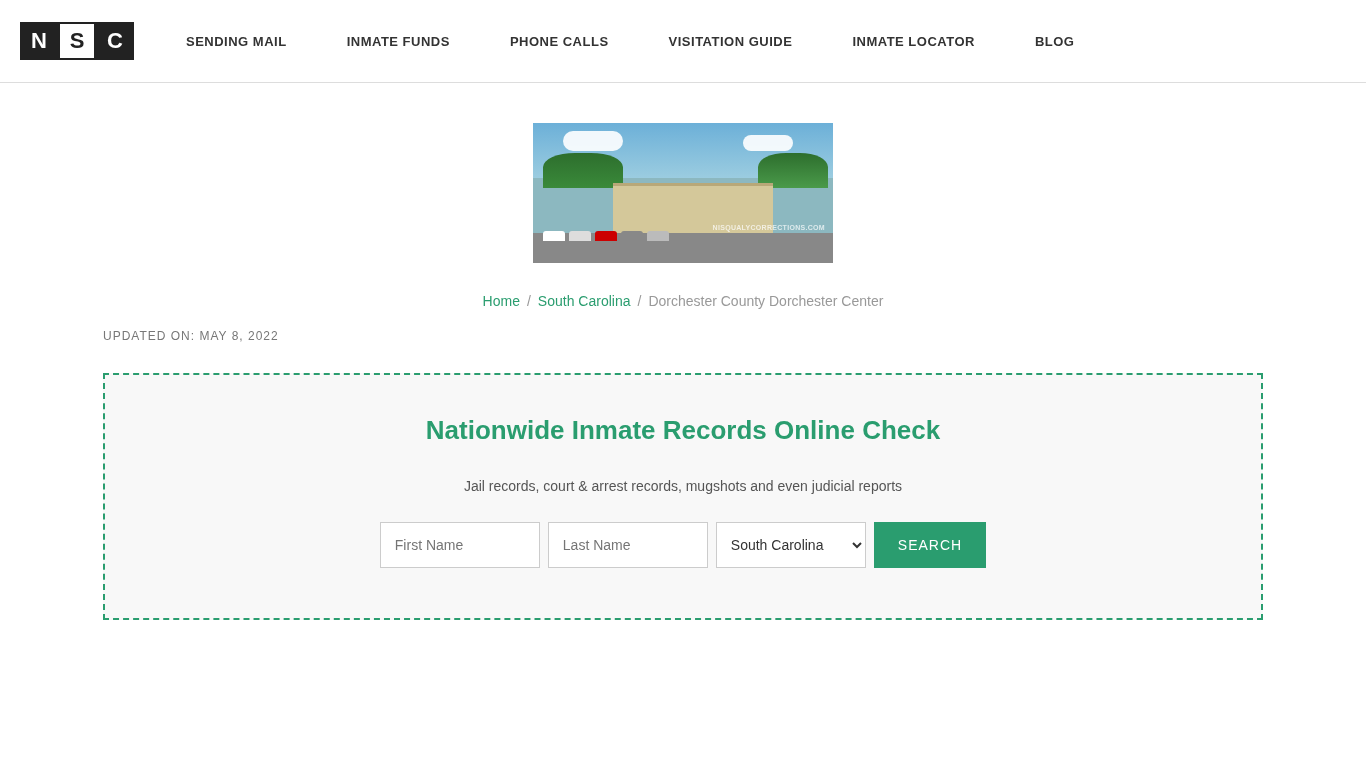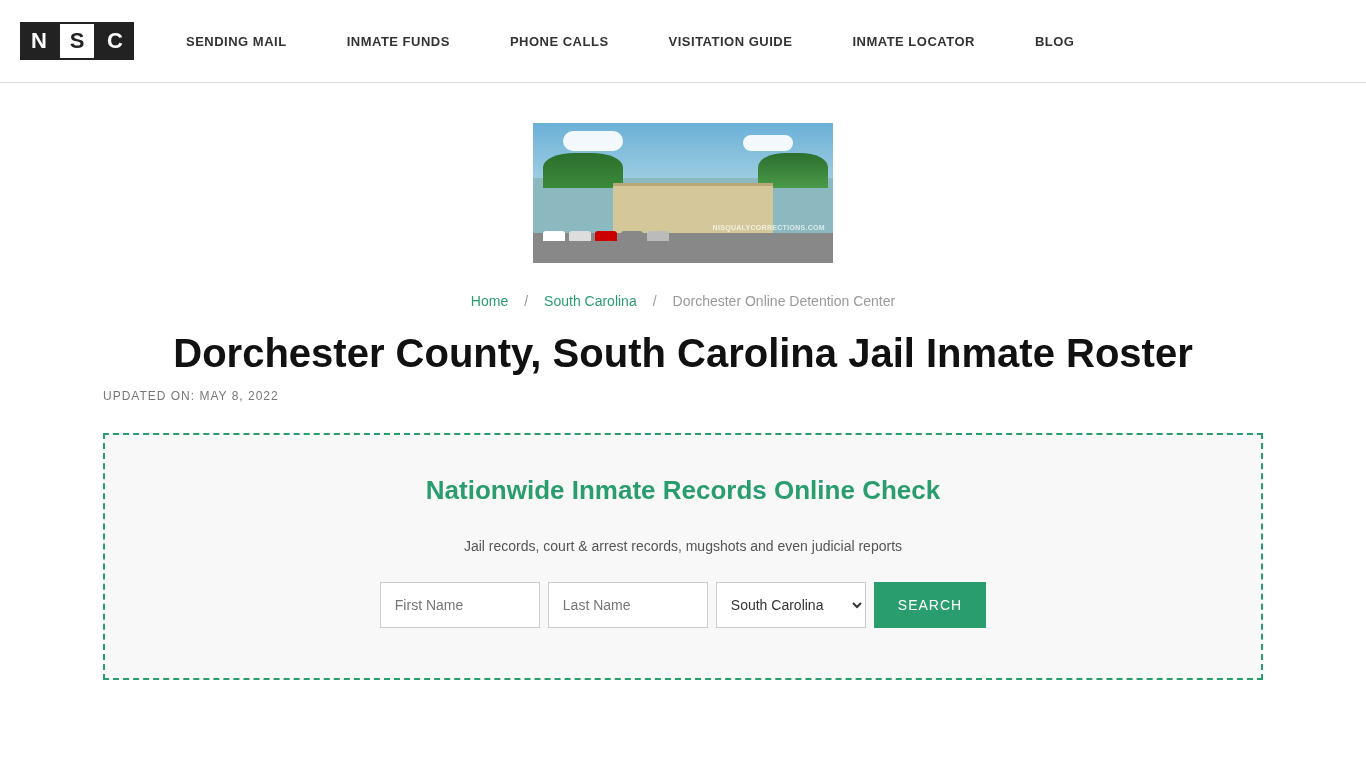--- a/index.html
+++ b/index.html
@@ -174,21 +174,21 @@
     .car:nth-child(1) { background: #fff; }
     .car:nth-child(2) { background: #ddd; }
     .car:nth-child(3) { background: #c00; }
     .car:nth-child(4) { background: #888; }
 
     
     .breadcrumb {
       display: flex;
       align-items: center;
       justify-content: center;
-      gap: 16px;
+      gap: 7px;
       font-size: 14px;
       margin-bottom: 20px;
       color: #555;
     }
     .breadcrumb a {
       color: #2a9d6f;
       text-decoration: none;
     }
     .breadcrumb span { color: #999; }
 
@@ -307,24 +307,23 @@
       </div>
       <div class="watermark">NISQUALYCORRECTIONS.COM</div>
     </div>
   </div>
 
   <div class="breadcrumb">
     <a href="#">Home</a>
     <span>/</span>
     <a href="#">South Carolina</a>
     <span>/</span>
-    <span>Dorchester Online Detention Center</span>
+    <span>Dorchester County Dorchester Center</span>
   </div>
 
-  <h1 class="page-title">Dorchester County, South Carolina Jail Inmate Roster</h1>
   <p class="updated-on">UPDATED ON: MAY 8, 2022</p>
 
   <div class="records-box">
     <h2 class="records-title">Nationwide Inmate Records Online Check</h2>
     <p class="records-subtitle">Jail records, court &amp; arrest records, mugshots and even judicial reports</p>
     <div class="records-form">
       <input type="text" placeholder="First Name" style="">
       <input type="text" placeholder="Last Name" style="">
       <select>
         

